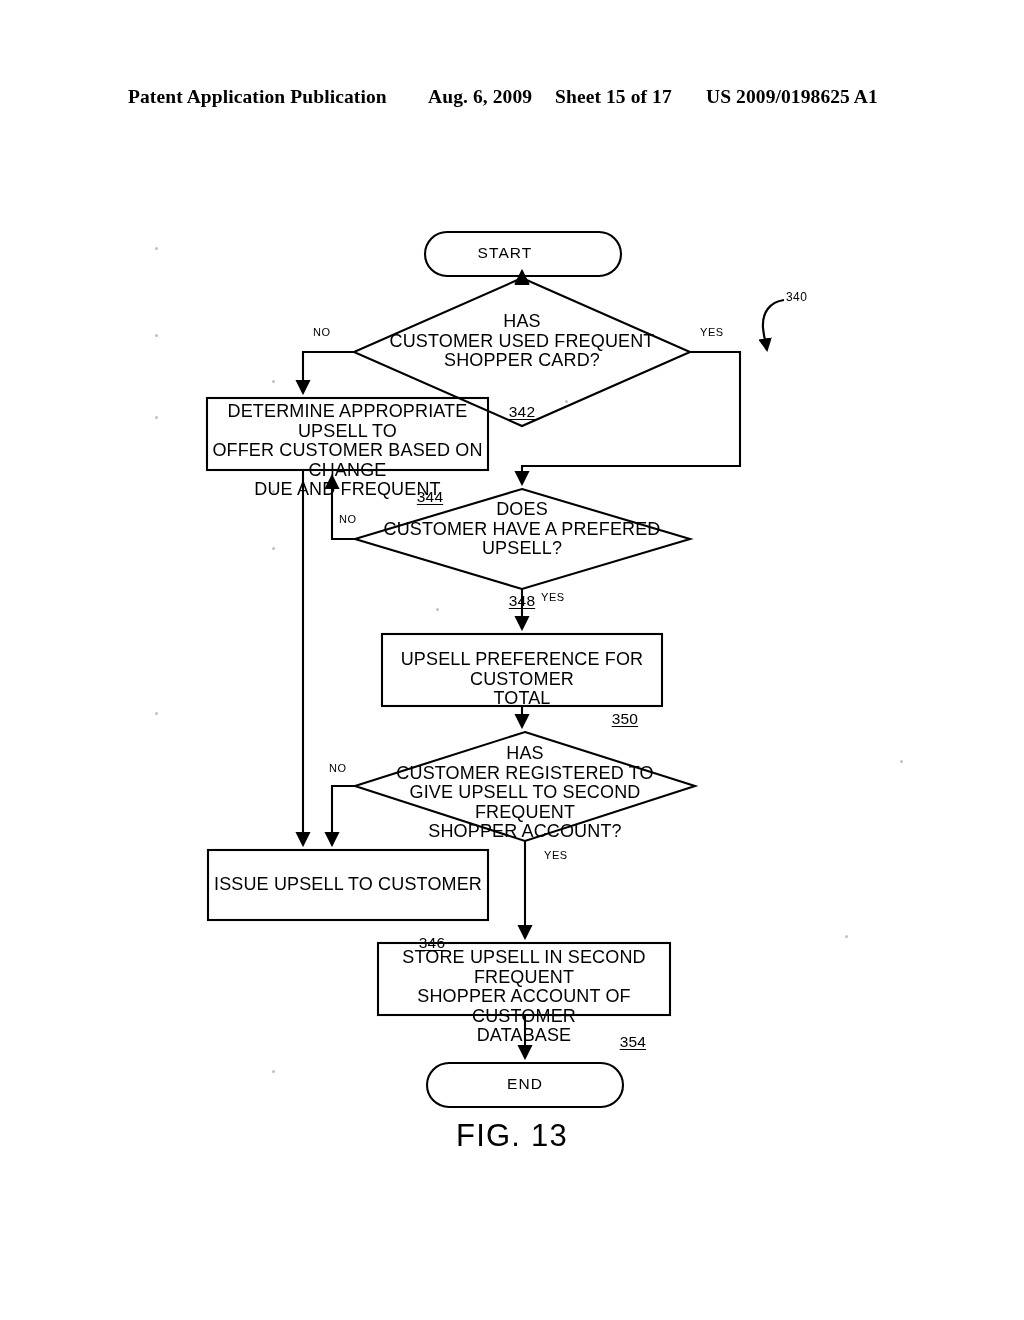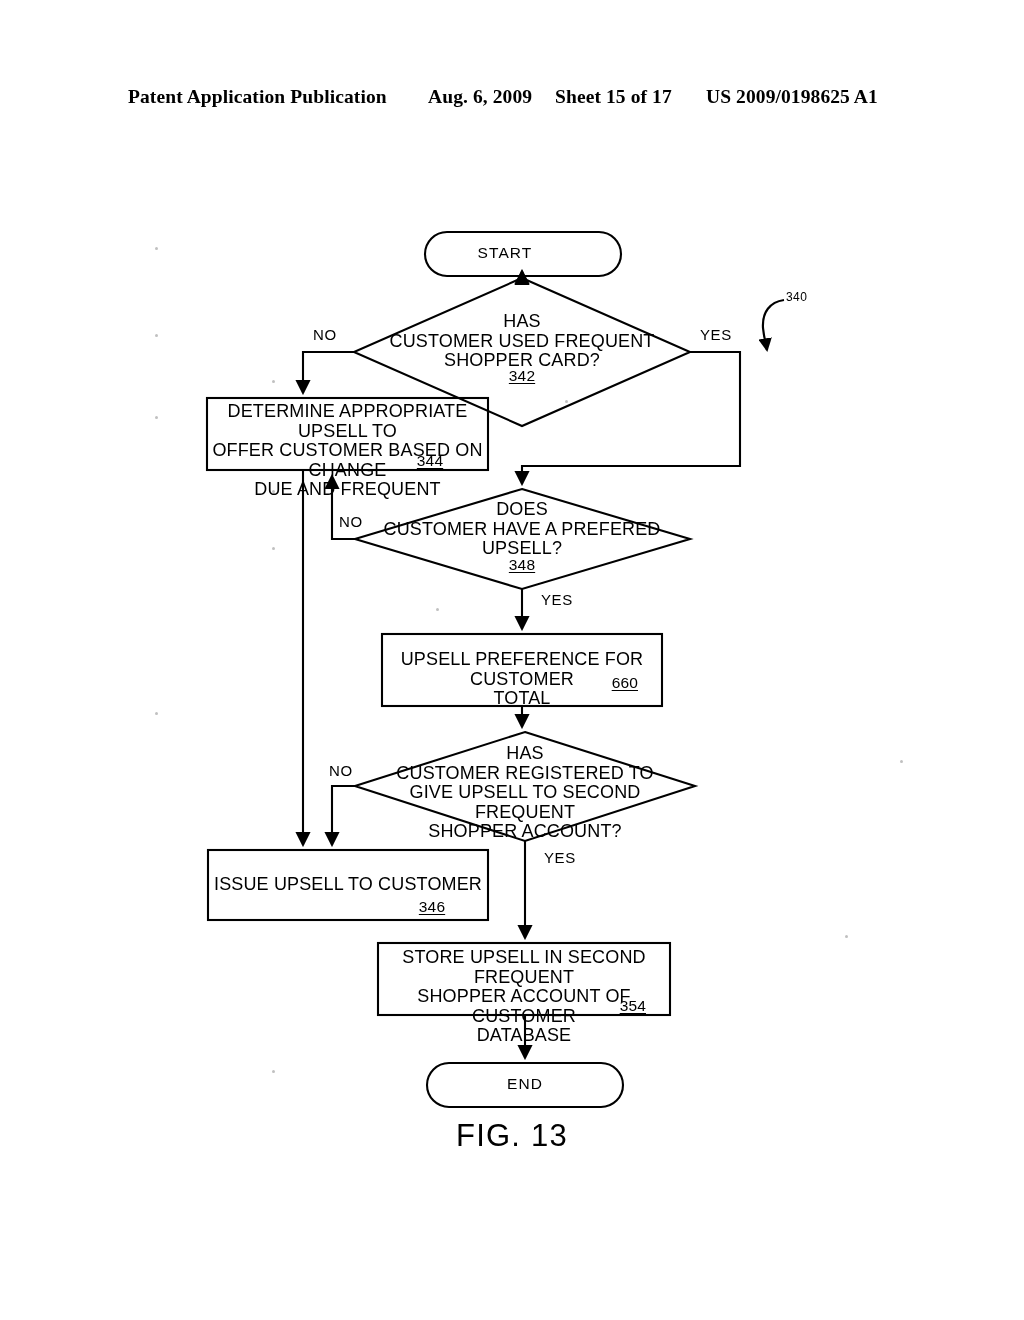--- a/index.html
+++ b/index.html
@@ -67,26 +67,27 @@
   .term-text {
     font-size: 15.5px;
     letter-spacing: 1.1px;
   }
 
   
   .ref-num {
     text-decoration: underline;
     text-underline-offset: 1.5px;
     font-size: 15.5px;
+    margin-top: 36px;
   }
 
   
   .edge-label {
     position: absolute;
-    font-size: 15px;
+    font-size: 11px;
     letter-spacing: 0.6px;
   }
 
   
   #ref-340 {
     position: absolute;
     left: 786px;
     top: 290px;
     font-size: 12px;
     letter-spacing: 0.4px;
@@ -196,21 +197,21 @@
 DUE AND FREQUENT</div>
   <div class="node-text ref-num" style="left:398px; top:451px; width:64px; text-align:center;">344</div>
 
   <div class="node-text" style="left:362px; top:500px; width:320px;">DOES
 CUSTOMER HAVE A PREFERED
 UPSELL?</div>
   <div class="node-text ref-num" style="left:362px; top:555px; width:320px;">348</div>
 
   <div class="node-text" style="left:386px; top:650px; width:272px;">UPSELL PREFERENCE FOR CUSTOMER
 TOTAL</div>
-  <div class="node-text ref-num" style="left:570px; top:673px; width:68px; text-align:right;">660</div>
+  <div class="node-text ref-num" style="left:570px; top:673px; width:68px; text-align:right;">350</div>
 
   <div class="node-text" style="left:364px; top:744px; width:322px;">HAS
 CUSTOMER REGISTERED TO
 GIVE UPSELL TO SECOND FREQUENT
 SHOPPER ACCOUNT?</div>
 
   <div class="node-text" style="left:212px; top:875px; width:272px;">ISSUE UPSELL TO CUSTOMER</div>
   <div class="node-text ref-num" style="left:398px; top:897px; width:68px; text-align:center;">346</div>
 
   <div class="node-text" style="left:382px; top:948px; width:284px;">STORE UPSELL IN SECOND FREQUENT

